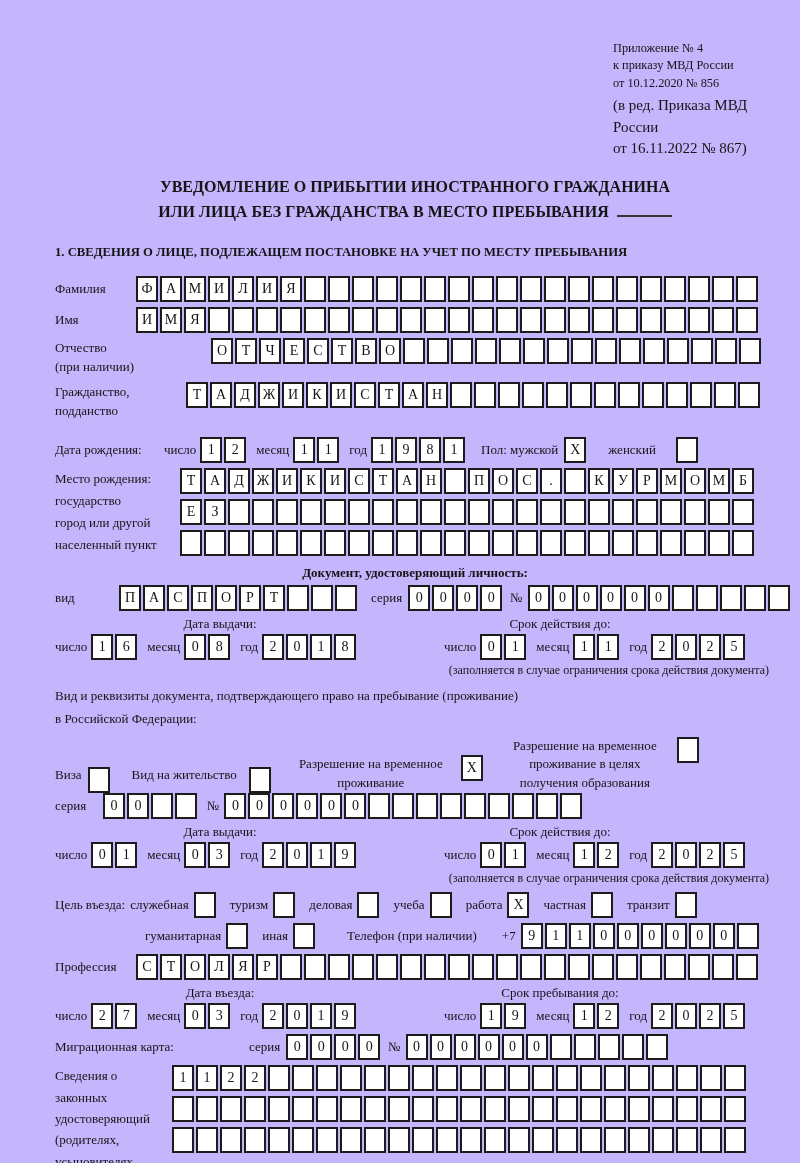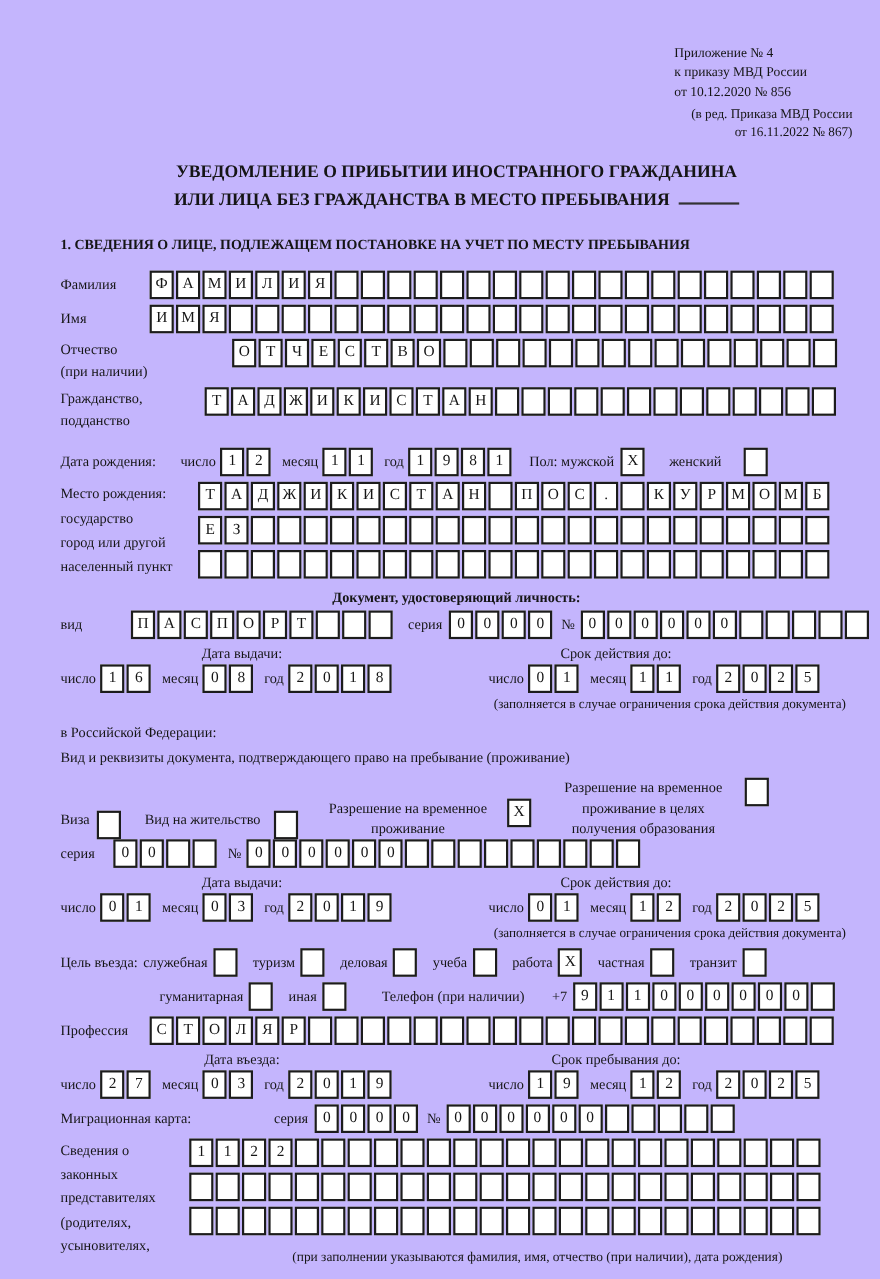--- a/index.html
+++ b/index.html
@@ -20,21 +20,21 @@
   .lbl{flex:0 0 auto;margin-right:6px;}
   .lbl2{line-height:1.5;}
   .w-name{width:75px;}
   .w-patr{width:150px;}
   .w-cit{width:125px;}
   .w-vid{width:58px;}
   .w-prof{width:75px;}
   .grid2{display:grid;grid-template-columns:125px 1fr;margin-bottom:4px;}
   .grid2 .rows .frow{margin-bottom:5px;}
   .hdr{margin-left:558px;font-size:12.3px;line-height:1.42;}
-  .hdr .sub{font-size:12px;margin-top:3px;line-height:1.42;text-align:right;}
+  .hdr .sub{font-size:15px;margin-top:3px;line-height:1.42;}
   .forma{margin-top:14px;text-align:right;padding-right:12px;font-weight:bold;font-size:13.5px;}
   .title{margin-top:16px;text-align:center;font-weight:bold;font-size:16px;line-height:1.55;}
   .title .uline{display:inline-block;width:55px;border-bottom:2px solid #333;margin-left:8px;}
   .sec-head{margin-top:20px;margin-bottom:16px;font-weight:bold;font-size:12.7px;}
   .center-bold{text-align:center;font-weight:bold;font-size:13px;margin:3px 0 4px 0;}
   .date-heads{display:flex;margin:4px 0 2px 0;}
   .date-heads .h1{width:330px;text-align:center;}
   .date-heads .h2{flex:1;text-align:center;padding-right:40px;}
   .date-row{display:flex;align-items:center;margin-bottom:3px;}
   .dgroup{display:flex;align-items:center;}
@@ -413,22 +413,22 @@
           <span class="box">2</span>
           <span class="box">0</span>
           <span class="box">2</span>
           <span class="box">5</span>
         </span>
     </span>
   </div>
   <div class="note">(заполняется в случае ограничения срока действия документа)</div>
 
   <div class="intro">
+    <div>Вид и реквизиты документа, подтверждающего право на пребывание (проживание)</div>
     <div>в Российской Федерации:</div>
-    <div>Вид и реквизиты документа, подтверждающего право на пребывание (проживание)</div>
   </div>
 
   <div class="permits">
     <span class="opt">
       <span class="ol">Виза</span>
       <span class="boxes">
           <span class="box"></span>
         </span>
     </span>
     <span class="opt" style="margin-left:6px;">
@@ -681,21 +681,21 @@
         <span class="box"></span>
         <span class="box"></span>
         <span class="box"></span>
       </span>
   </div>
 
   <div class="grid2" style="grid-template-columns:117px 1fr;margin-top:4px;">
     <div class="lbl2" style="line-height:1.65;">
       <div>Сведения о</div>
       <div>законных</div>
-      <div>представителях</div>
+      <div>удостоверяющий</div>
       <div>(родителях,</div>
       <div>усыновителях,</div>
 
     </div>
     <div class="rows">
       <div class="frow">
           <span class="boxes">
             <span class="box">1</span>
             <span class="box">1</span>
             <span class="box">2</span>

